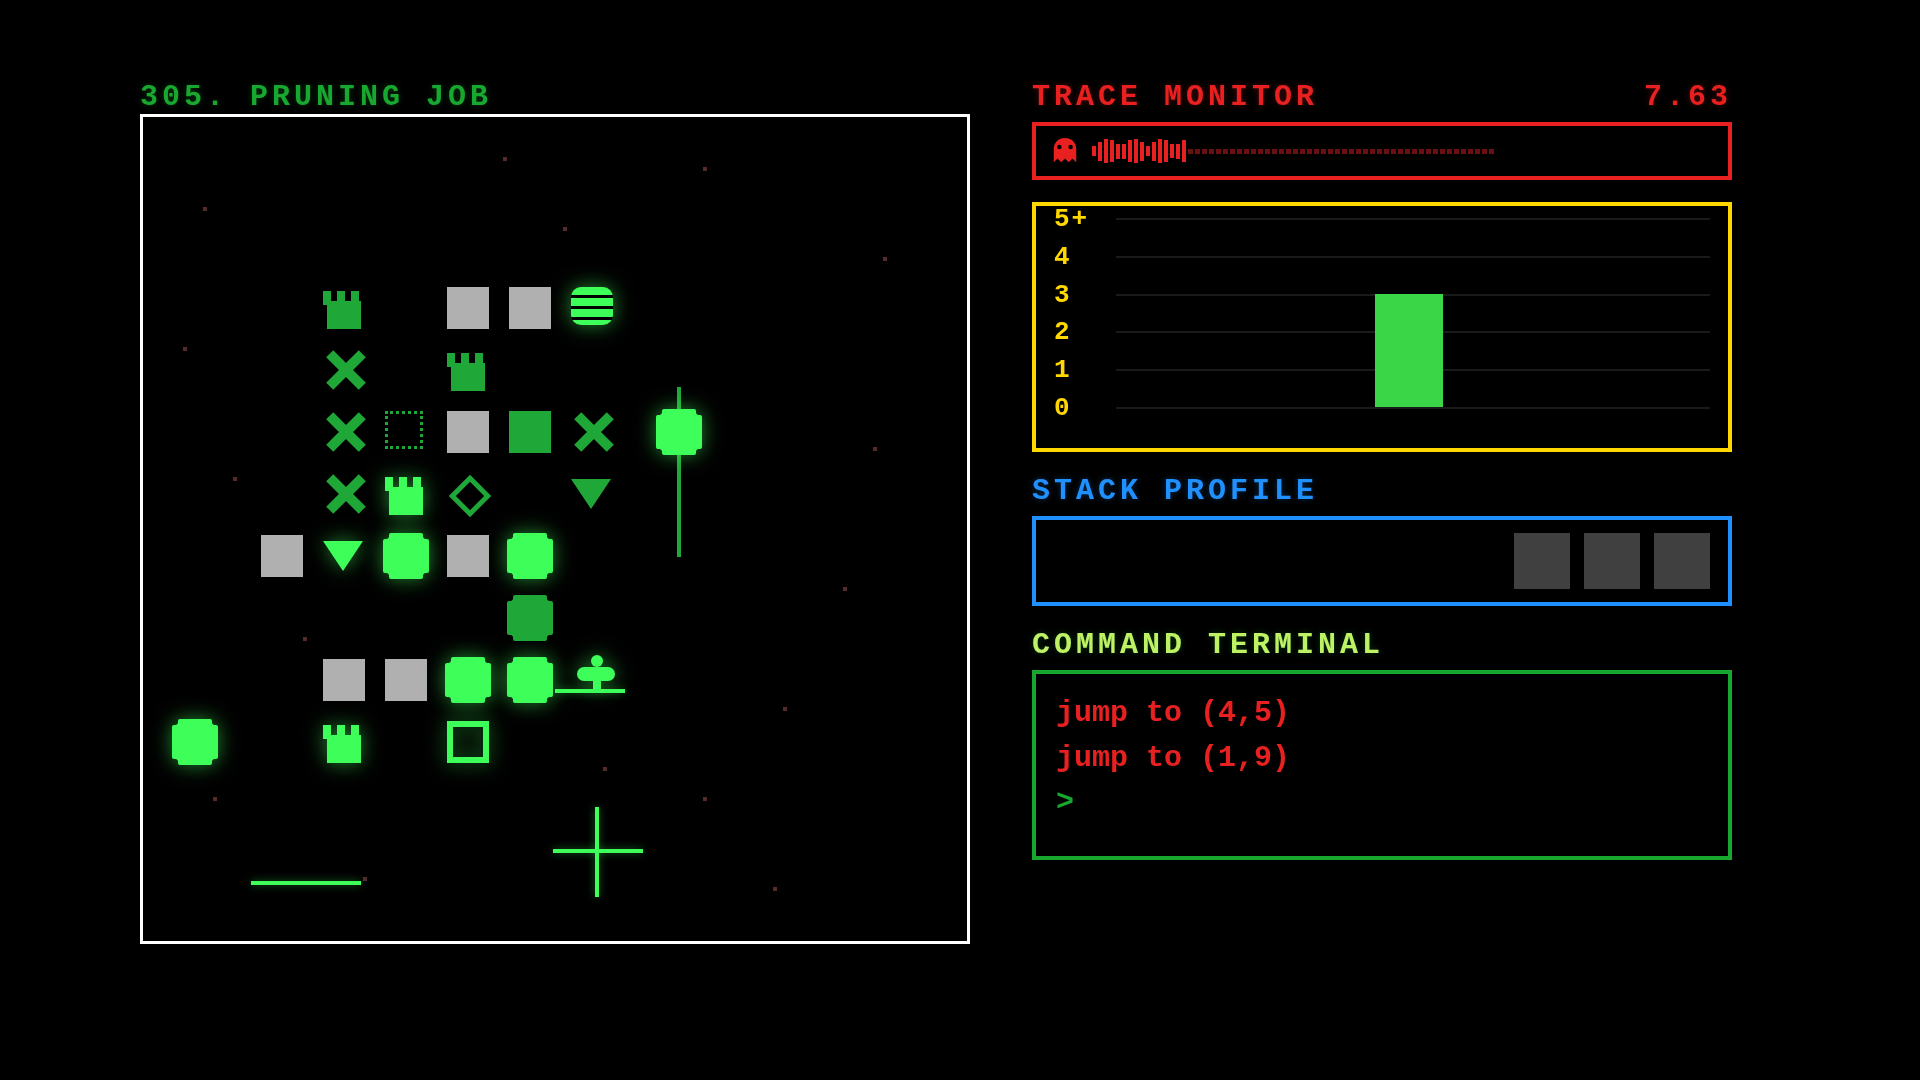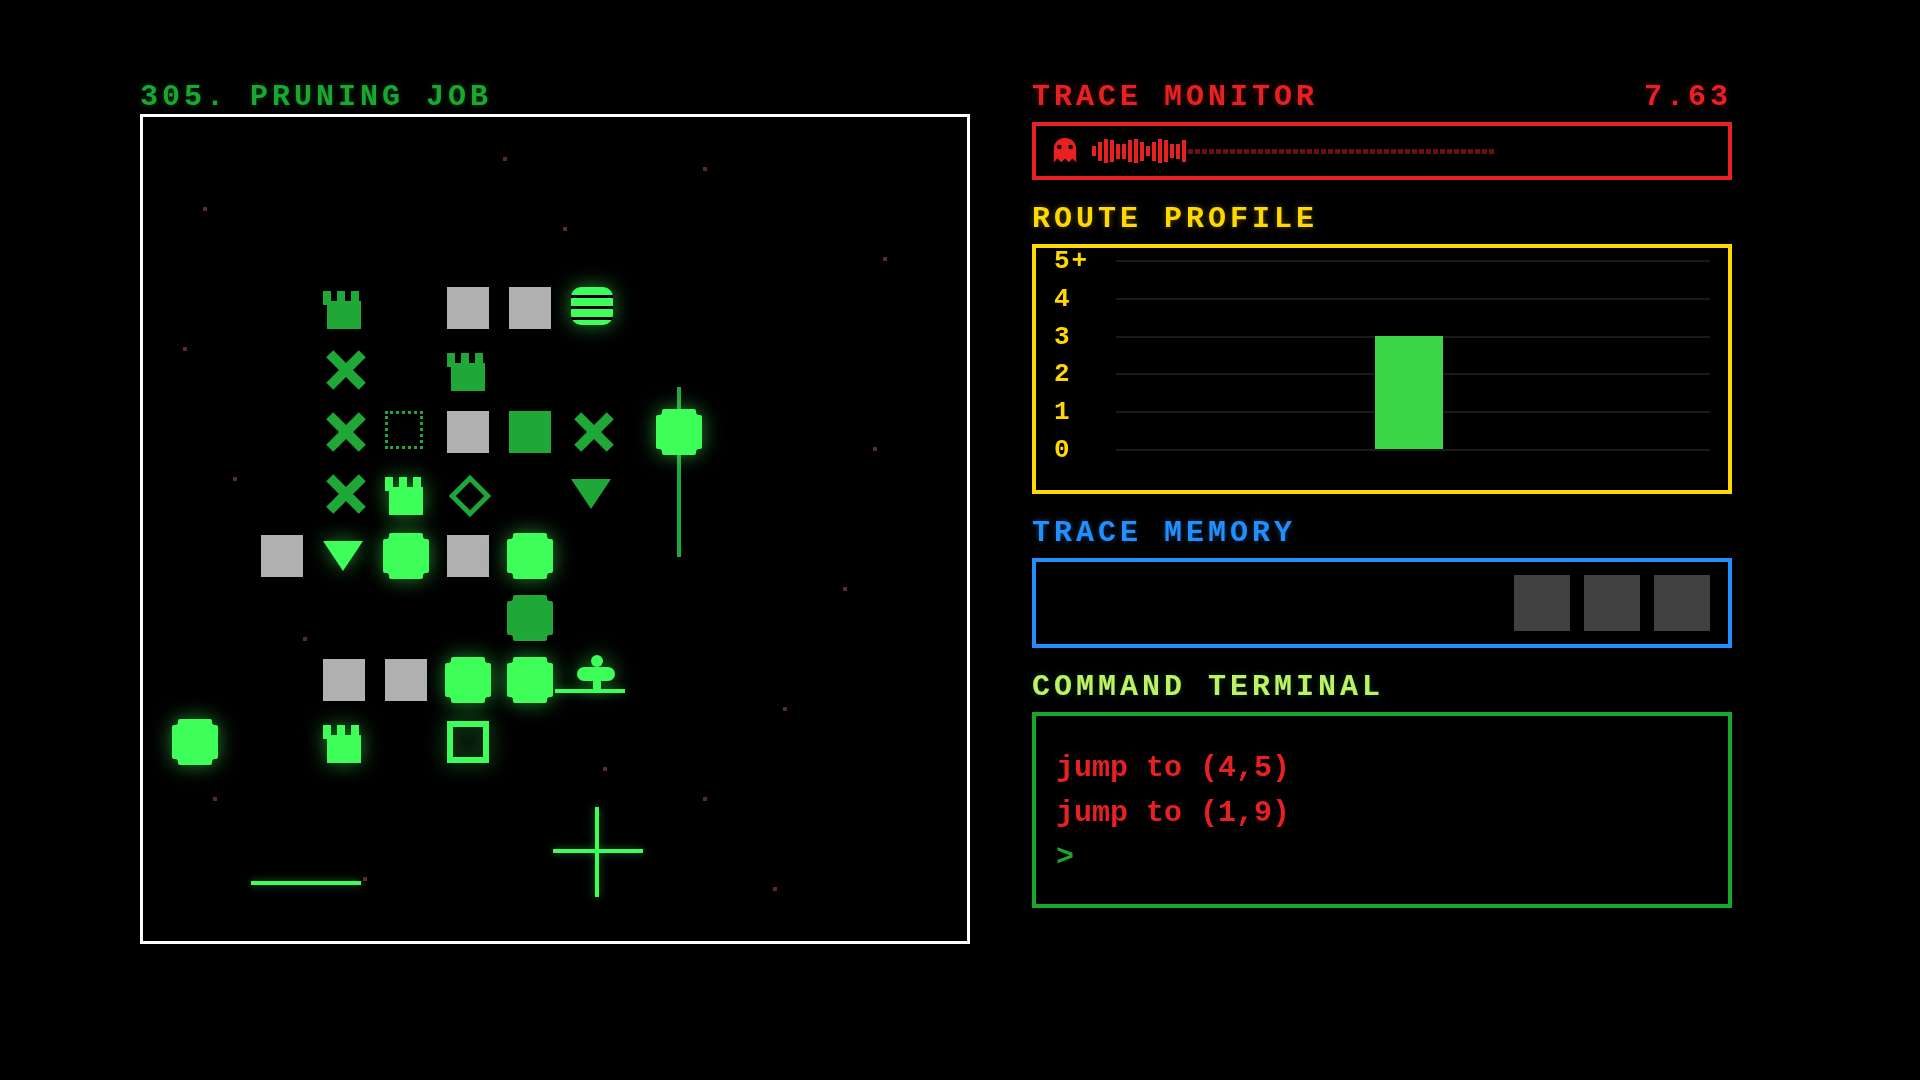--- a/index.html
+++ b/index.html
@@ -133,21 +133,21 @@
   .ghost-icon svg { width: 100%; height: 100%; }
   .trace-bars { flex: 1; height: 28px; display: flex; align-items: center; gap: 2px; }
   .tbar { width: 4px; background: #e82020; }
   .tdot { width: 5px; height: 5px; background: #6a1010; }
   .route-box { border-color: #ffd800; height: 250px; position: relative; padding: 10px 18px; }
   .route-ylabel { position: absolute; left: 18px; color: #ffd800; font-size: 26px; letter-spacing: 2px; }
   .route-gridline { position: absolute; left: 80px; right: 18px; height: 2px; background: #1a1a1a; }
   .route-bar { position: absolute; background: #3bd648; }
   .stack-box { border-color: #2090ff; height: 90px; display: flex; justify-content: flex-end; align-items: center; gap: 14px; padding: 0 18px; }
   .stack-slot { width: 56px; height: 56px; background: #404040; }
-  .term-box { border-color: #18a830; min-height: 190px; padding: 30px 20px; }
+  .term-box { border-color: #18a830; min-height: 190px; padding: 17px 20px; }
   .term-line { color: #e82020; font-size: 30px; line-height: 1.5; font-weight: bold; }
   .term-prompt { color: #18a830; font-size: 30px; font-weight: bold; margin-top: 4px; }
 </style>
 </head>
 <body>
 
 <div class="container">
 
   <div class="left-title">305. PRUNING JOB</div>
   <div class="game-frame" id="game-frame">
@@ -349,41 +349,38 @@
           <div class="tdot"></div>
           <div class="tdot"></div>
           <div class="tdot"></div>
           <div class="tdot"></div>
           <div class="tdot"></div>
           <div class="tdot"></div>
           <div class="tdot"></div>
         </div>
     </div>
 
-    <div class="panel-header route-header">
-      <span>ROUTE PROFILE</span>
-    </div>
     <div class="panel-box route-box" id="route-box">
         <div class="route-ylabel" style="top: -2px;">5+</div>
         <div class="route-gridline" style="top: 12px;"></div>
         <div class="route-ylabel" style="top: 35.8px;">4</div>
         <div class="route-gridline" style="top: 49.8px;"></div>
         <div class="route-ylabel" style="top: 73.6px;">3</div>
         <div class="route-gridline" style="top: 87.6px;"></div>
         <div class="route-ylabel" style="top: 111.4px;">2</div>
         <div class="route-gridline" style="top: 125.4px;"></div>
         <div class="route-ylabel" style="top: 149.2px;">1</div>
         <div class="route-gridline" style="top: 163.2px;"></div>
         <div class="route-ylabel" style="top: 187px;">0</div>
         <div class="route-gridline" style="top: 201px;"></div>
         <div class="route-bar" style="left: 338.889px; width: 68.4444px; top: 87.6px; height: 113.4px;"></div>
       </div>
 
     <div class="panel-header stack-header">
-      <span>TRACE MEMORY</span>
+      <span>STACK PROFILE</span>
     </div>
     <div class="panel-box stack-box" id="stack-box">
         <div class="stack-slot"></div>
         <div class="stack-slot"></div>
         <div class="stack-slot"></div>
       </div>
 
     <div class="panel-header term-header">
       <span>COMMAND TERMINAL</span>
     </div>

